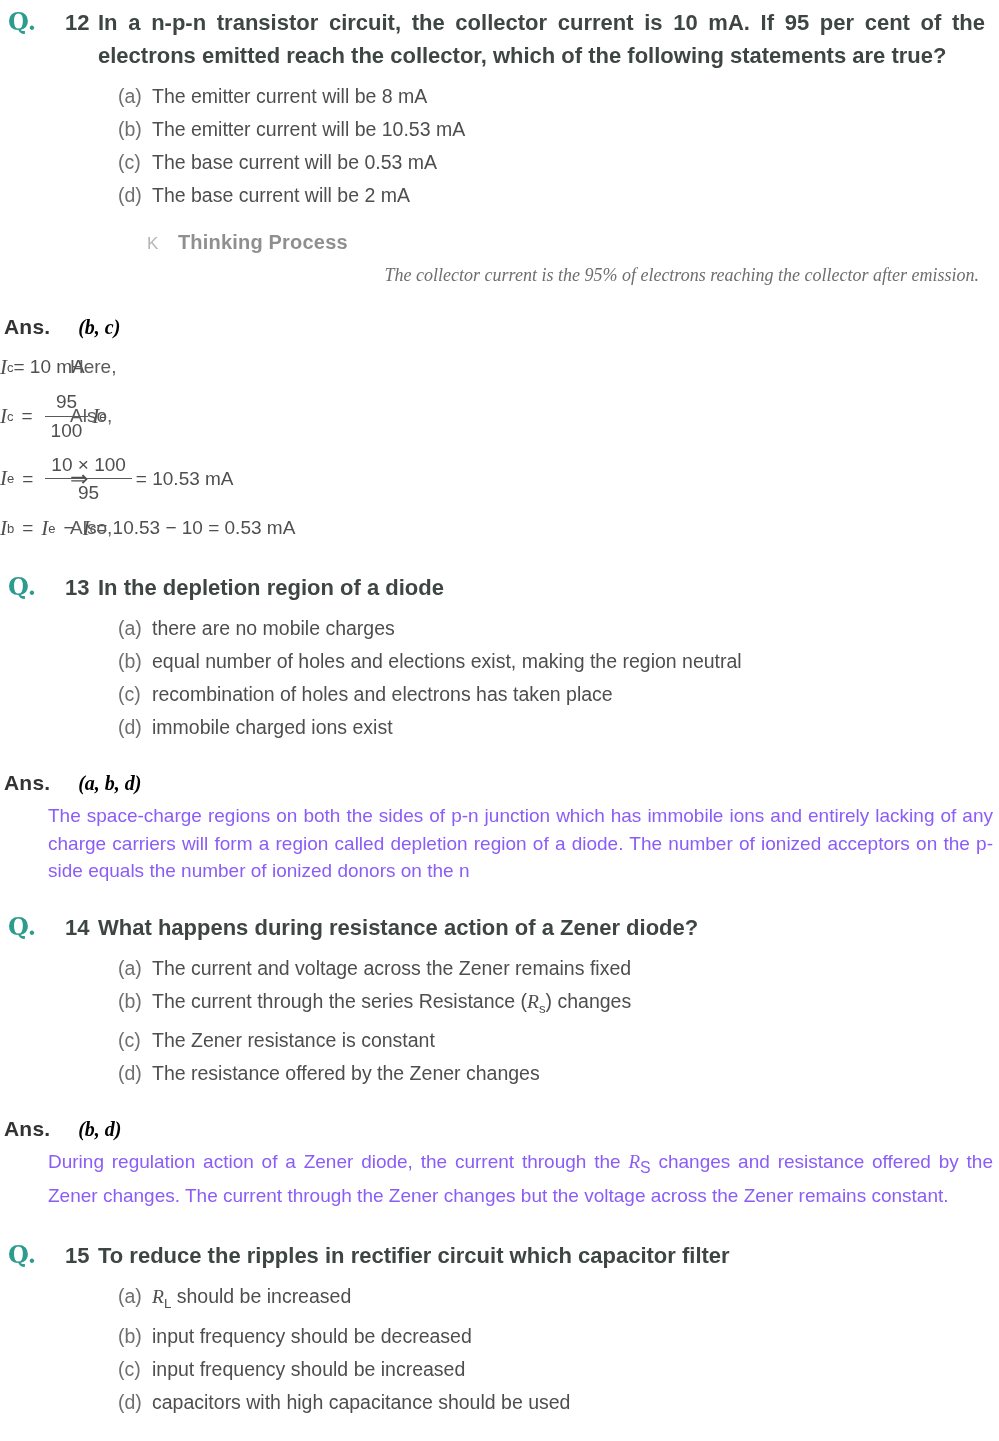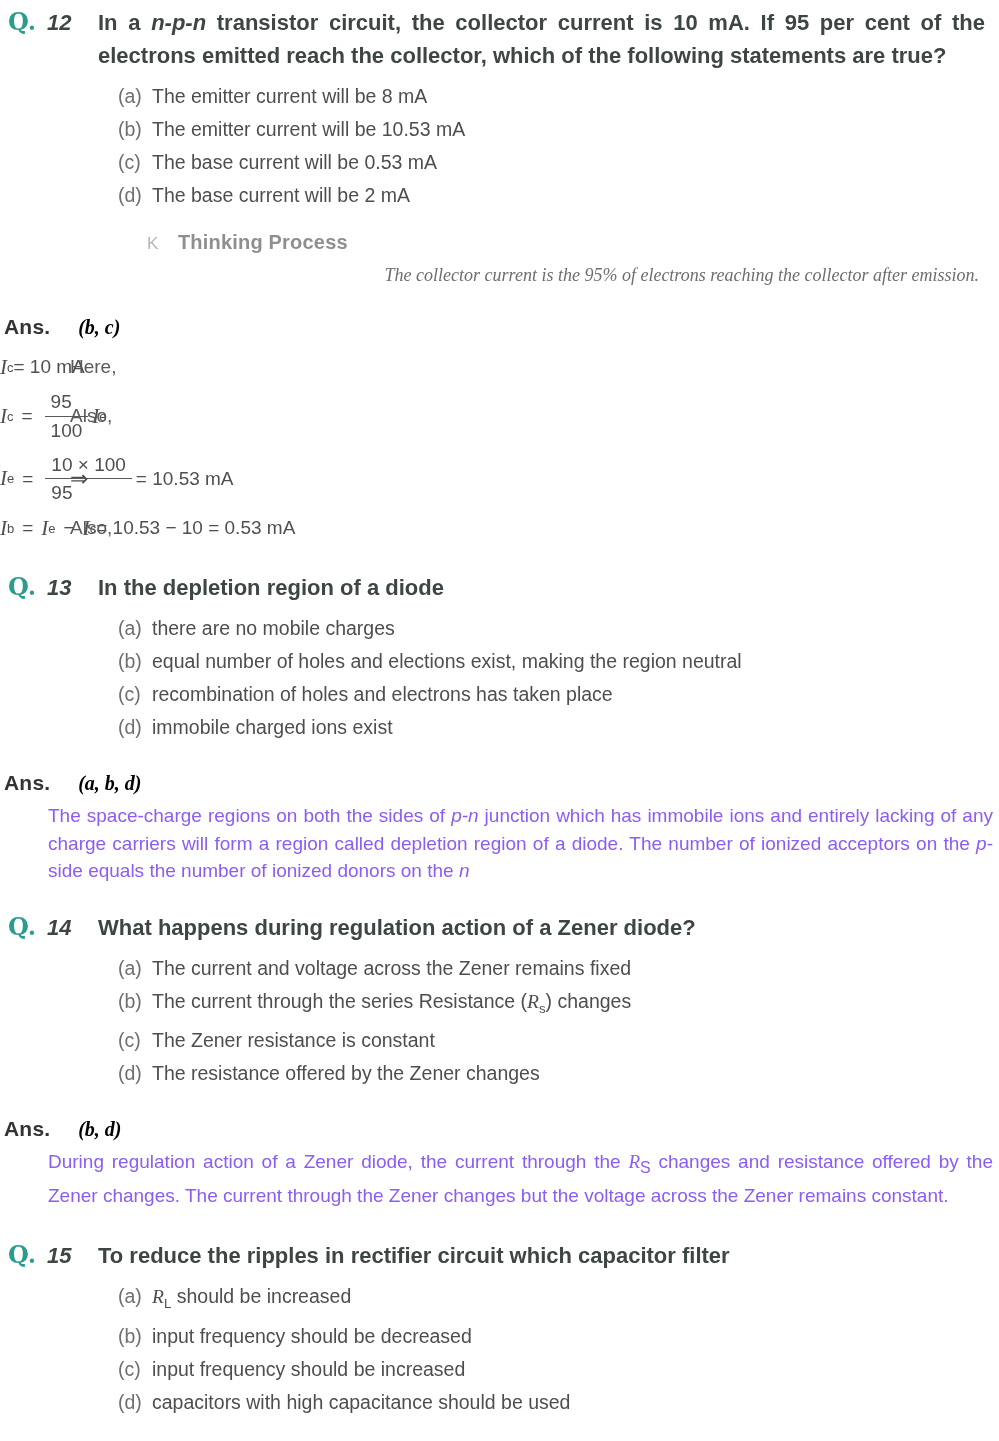--- a/index.html
+++ b/index.html
@@ -23,22 +23,22 @@
     padding:0 14px 0 98px;
     font-size:22px;line-height:33px;font-weight:bold;
     color:var(--heading);
   }
   .q-head.justify{text-align:justify;}
   .q-mark{
     position:absolute;left:8px;top:-1px;
     color:var(--accent);font-weight:800;font-size:24px;
     font-family:"DejaVu Serif",serif;
   }
-  .q-num{position:absolute;left:47px;top:0;color:var(--heading);font-style:italic;}
-  .it{font-style:italic;}
+  .q-num{position:absolute;left:65px;top:0;color:var(--heading);}
+  .it{}
 
   
   .options{margin-top:8px;}
   .opt{
     position:relative;
     padding-left:152px;padding-right:16px;
     font-size:19.5px;line-height:33px;
     color:#4e4e4e;
   }
   .opt-label{position:absolute;left:118px;top:0;color:#6f6f6f;}
@@ -85,21 +85,21 @@
   }
   .eq-label{position:absolute;left:70px;color:#5a5a5a;font-size:19px;}
   .eq-label.arrow{font-size:22px;color:#4f4f4f;}
   .eq .var, .eq-row .var{
     font-family:"Liberation Serif",serif;font-style:italic;font-size:21px;
   }
   .eq-row sub{font-size:13px;}
   .eqtxt{margin-left:0;}
   .eqsign{margin:0 8px;}
   .frac{
-    display:inline-block;vertical-align:middle;
+    display:inline-block;text-align:center;vertical-align:middle;
     margin:2px 4px;line-height:1.25;
   }
   .frac .num{display:block;padding:0 6px 2px 6px;border-bottom:1.6px solid #5a5a5a;}
   .frac .den{display:block;padding:2px 6px 0 6px;}
 
   .qgap28{margin-top:28px;}
   .qgap26{margin-top:26px;}
   .qgap30{margin-top:30px;}
 </style>
 </head>
@@ -223,21 +223,21 @@
       <span class="ans-letters">(a, b, d)</span>
     </div>
 
     <p class="expl"><span>The space-charge regions on both the sides of </span><span class="it">p-n</span><span> junction which has immobile ions and entirely lacking of any charge carriers will form a region called depletion region of a diode. The number of ionized acceptors on the </span><span class="it">p</span><span>-side equals the number of ionized donors on the </span><span class="it">n</span></p>
   </section>
 
   <section class="qgap26">
     <div class="q-head">
       <span class="q-mark">Q.</span>
       <span class="q-num">14</span>
-      <span>What happens during regulation action of a Zener diode?</span>
+      <span>What happens during resistance action of a Zener diode?</span>
     </div>
 
     <div class="options">
       <div class="opt">
         <span class="opt-label">(a)</span>
         <span class="opt-text">The current and voltage across the Zener remains fixed</span>
       </div>
       <div class="opt">
         <span class="opt-label">(b)</span>
         <span class="opt-text"><span>The current through the series Resistance (</span><span class="var-i">R</span><sub>s</sub><span>) changes</span></span>

